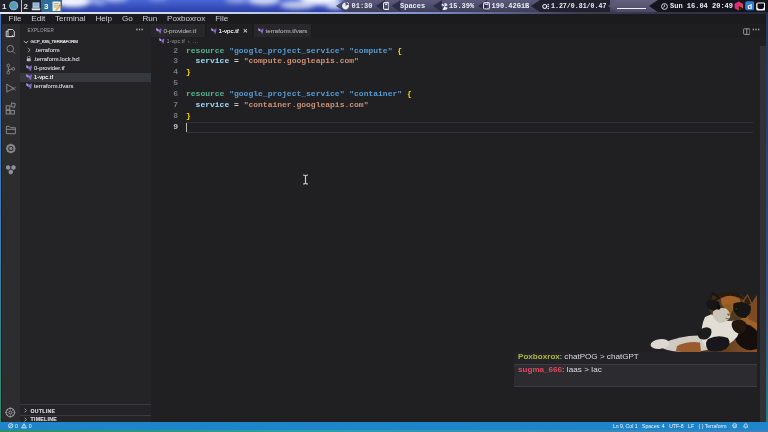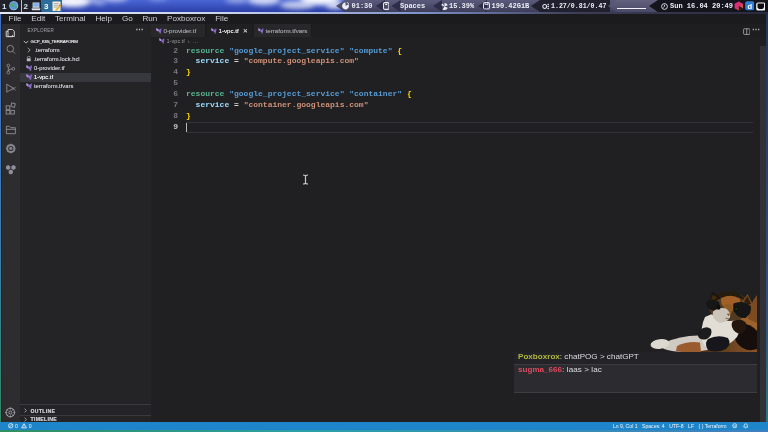--- a/index.html
+++ b/index.html
@@ -33,21 +33,21 @@
 .ln{position:absolute;left:150px;width:28px;text-align:right;font:bold 8px "Liberation Mono",monospace;color:#767681;line-height:10.84px}
 .cl{position:absolute;left:186px;font:bold 8px "Liberation Mono",monospace;color:#d4d4d4;line-height:10.84px;white-space:pre}
 .kw{color:#58b492}.lbl{color:#569cd6}.br{color:#ffd700}.prop{color:#9cdcfe}.str{color:#ce9178}
 
 #statusbar{left:0;top:421.5px;width:768px;height:8.5px;background:#1f85ca;color:#f0f6fb;font-size:5.1px}
 #statusbar .l{position:absolute;left:8px;top:0;height:8.5px;display:flex;align-items:center}
 #statusbar .r{position:absolute;right:20px;top:0;height:8.5px;display:flex;align-items:center}
 
 .chatrow{position:absolute;left:514px;width:243px;font-size:8.1px;color:#dcdcdc;display:flex;}
 #chat1{top:351.5px;height:12.5px;background:#232327}
-#chat2{top:364px;height:29px;background:#2b2b30;border-top:1px solid #3c3c41;border-bottom:1px solid #3c3c41}
+#chat2{top:364px;height:23px;background:#2b2b30;border-top:1px solid #3c3c41;border-bottom:1px solid #3c3c41}
 .un1{color:#b0b83c;font-weight:bold}
 .un2{color:#e04a5e;font-weight:bold}
 .row{position:absolute;left:0;width:131px;height:9px;display:flex;align-items:center;font-size:5.8px;color:#c2c2c8;text-shadow:0 0 0.4px currentColor}
 .row.sel{background:#37373e;color:#e8e8ea}
 </style></head>
 <body>
 <div class="abs" id="taskbar">
 <div class="cloud" style="left:56px;top:-4px;width:34px;height:11px;opacity:.95"></div>
 <div class="cloud" style="left:84px;top:-2px;width:22px;height:6px;transform:rotate(14deg);opacity:.5"></div>
 <div class="cloud" style="left:102px;top:-6px;width:26px;height:8px;opacity:.55"></div>

